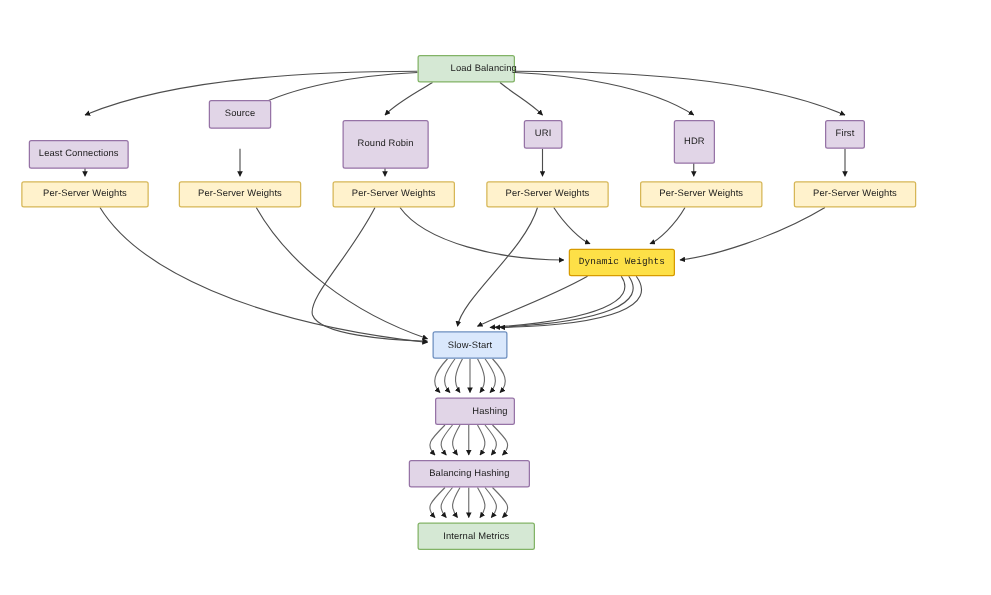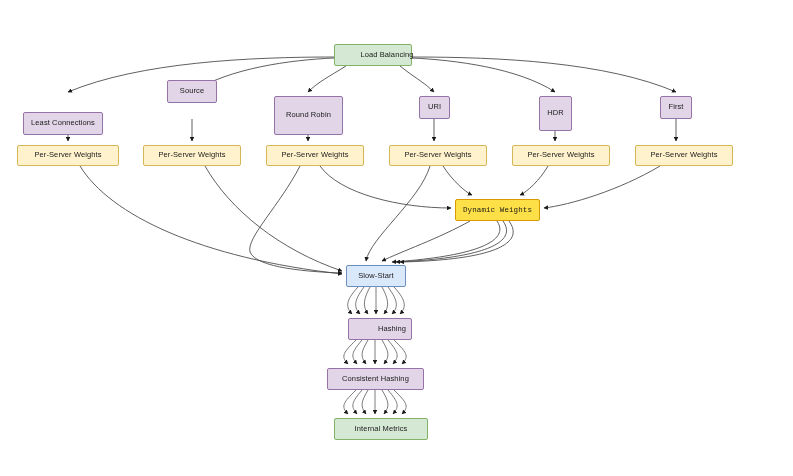--- a/index.html
+++ b/index.html
@@ -178,19 +178,19 @@
       <div class="node orange" style="left: 455px; top: 199px; width: 85px; height: 22px;">
         <span>Dynamic Weights</span>
       </div>
       <div class="node blue" style="left: 346px; top: 265px; width: 60px; height: 22px; text-align: center;">
         <span>Slow-Start</span>
       </div>
       <div class="node purple" style="left: 348px; top: 318px; width: 64px; height: 22px; padding-left: 24px;">
         <span>Hashing</span>
       </div>
       <div class="node purple" style="left: 327px; top: 368px; width: 97px; height: 22px;">
-        <span>Consistent Hashing</span>
+        <span>Balancing Hashing</span>
       </div>
       <div class="node green" style="left: 334px; top: 418px; width: 94px; height: 22px;">
         <span>Internal Metrics</span>
       </div>
     </div>
 </div>
 
 </body></html>

